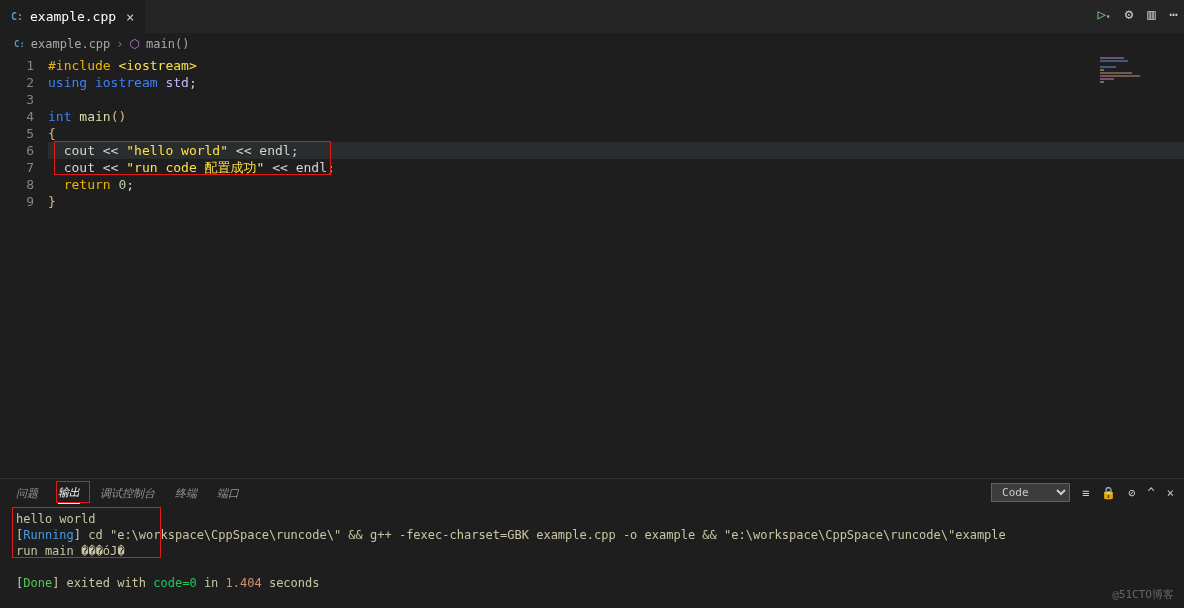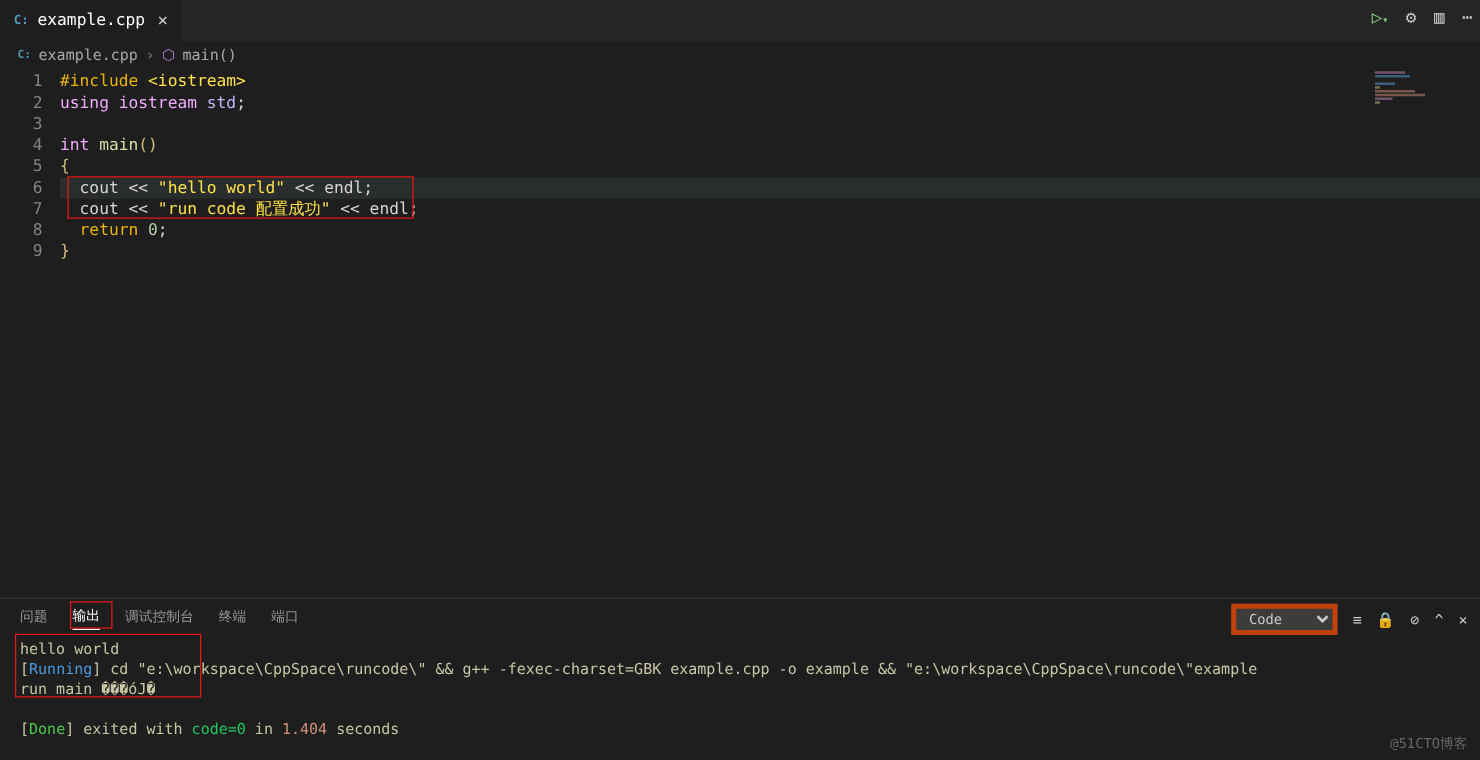--- a/index.html
+++ b/index.html
@@ -15,27 +15,27 @@
 .editor { position:relative; height:420px; display:flex; font-family:Consolas,monospace; font-size:13px; }
 .gutter { width:48px; text-align:right; padding-right:14px; color:#858585; line-height:17px; padding-top:2px; }
 .gutter div { height:17px; }
 .code { flex:1; line-height:17px; padding-top:2px; }
 .code .line { height:17px; white-space:pre; }
 .hl { background:#2a2d2e; }
 .red-box { border:1px solid #e31919; position:absolute; }
 .minimap { position:absolute; right:4px; top:56px; width:80px; height:40px; opacity:.5; }
 .minimap div { height:2px; margin:1px 0; }
 .panel { position:absolute; bottom:0; left:0; right:0; height:130px; background:#1e1e1e; border-top:1px solid #333; }
-.panel-tabs { height:28px; display:flex; align-items:center; padding:0 16px; gap:20px; font-size:11px; color:#969696; }
+.panel-tabs { height:28px; display:flex; align-items:center; padding:0 16px; gap:20px; font-size:11px; color:#969696;font-style:italic; }
 .panel-tabs .ptab { cursor:pointer; padding:3px 0; }
 .panel-tabs .active { color:#fff; border-bottom:1px solid #fff; }
 .panel-right { position:absolute; right:10px; top:4px; display:flex; align-items:center; gap:12px; color:#ccc; font-size:12px; }
-.panel-right select { background:#3c3c3c; border:4px solid #c2410c; color:#ccc; font-size:11px; padding:1px 24px 1px 6px; }
+.panel-right select { background:#3c3c3c; border:1px solid #c2410c; color:#ccc; font-size:11px; padding:1px 24px 1px 6px; }
 .output { padding:4px 16px 4px 4px; font-family:Consolas,monospace; font-size:12px; line-height:16px; margin-left:12px; }
-.c-blue{color:#f0abfc}.c-pink{color:#eab308}.c-green{color:#c4b5fd}.c-yellow{color:#dcdcaa}.c-orange{color:#fde047}.c-gold{color:#d7ba7d}.c-lgreen{color:#b5cea8}.c-white{color:#d4d4d4}
+.c-blue{color:#3b82f6}.c-pink{color:#eab308}.c-green{color:#c4b5fd}.c-yellow{color:#dcdcaa}.c-orange{color:#fde047}.c-gold{color:#d7ba7d}.c-lgreen{color:#b5cea8}.c-white{color:#d4d4d4}
 .o-blue{color:#4a9ae0}.o-cream{color:#c9c6a4}.o-green{color:#4ec94e}.o-gold{color:#22c55e}.o-orange{color:#ce9178}
 .watermark { position:absolute; bottom:6px; right:10px; font-size:11px; color:#666; }
 </style>
 </head>
 <body>
 
 <div class="tab-bar">
   <div class="tab">
     <span class="cpp-dot" style="color:#519aba;font-size:10px;font-weight:bold">C:</span>
     <span>example.cpp</span>

